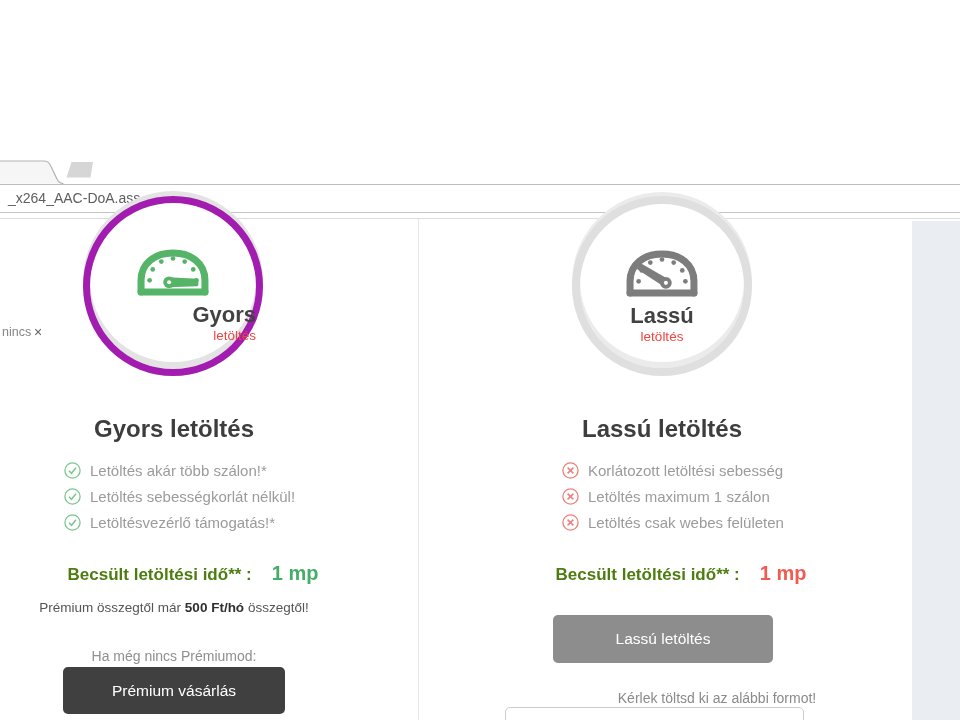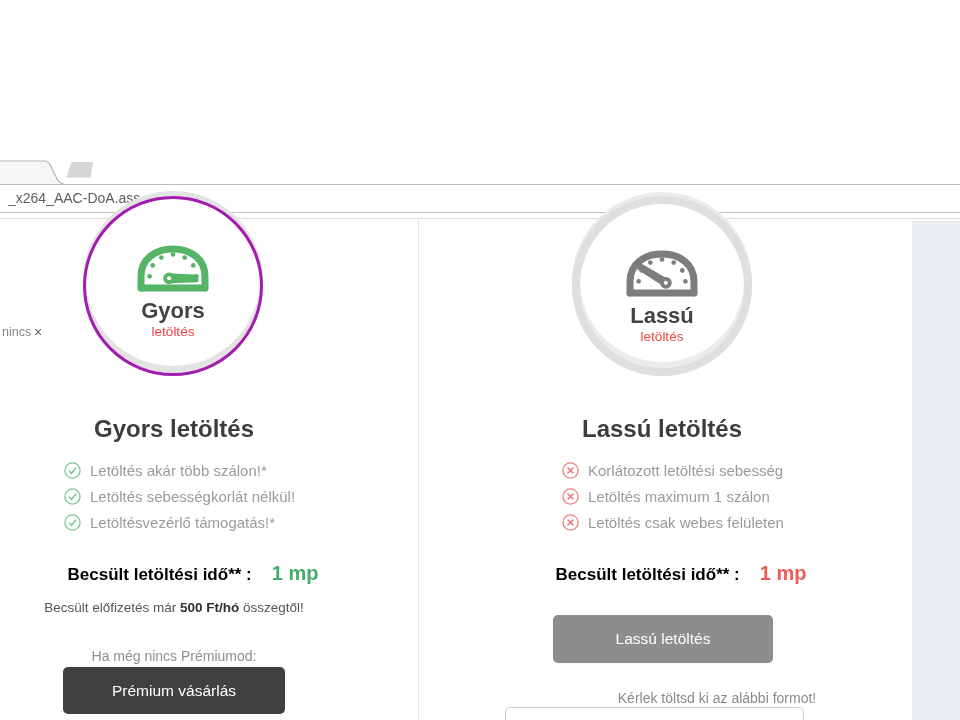--- a/index.html
+++ b/index.html
@@ -19,42 +19,42 @@
   .chrome-line2{position:absolute;left:0;top:212px;width:960px;height:1px;background:#c6c6c6;}
   .chrome-line3{position:absolute;left:0;top:218px;width:960px;height:1px;background:#dcdcdc;}
 
   
   .v-divider{position:absolute;left:418px;top:219px;width:1px;height:501px;background:#e7e7e7;}
   .page-strip{position:absolute;left:912px;top:221px;width:48px;height:499px;background:#eaedf2;}
 
   
   .ring{position:absolute;width:180px;height:180px;border-radius:50%;box-sizing:border-box;
         background:#fff;text-align:center;}
-  .ring-fast{left:83px;top:196px;border:3px solid #a21caf;
-             box-shadow:0 -5px 0 0 #e3e3e3, inset 0 -7px 0 0 #e3e3e3;}
+  .ring-fast{left:83px;top:196px;border:7px solid #a21caf;
+             box-shadow:0 -5px 0 0 #e3e3e3, inset 0 -7px 0 0 #e3e3e3;text-align:right;}
   .ring-slow{left:572px;top:196px;border:8px solid #dfdfdf;
              box-shadow:0 -4px 0 0 #ebebeb, inset 0 -6px 0 0 #ebebeb;}
   .gauge{position:absolute;left:50%;top:43px;transform:translateX(-50%);}
   .ring-title{position:absolute;left:0;width:100%;top:99px;font-size:22px;font-weight:bold;color:#424242;}
   .ring-sub{position:absolute;left:0;width:100%;top:125px;font-size:13.5px;color:#ef4444;}
 
   
   .col-heading{position:absolute;width:300px;text-align:center;font-size:24px;
                font-weight:bold;color:#3d3d3d;top:415px;}
   .hd-fast{left:24px;} .hd-slow{left:512px;}
 
   .feature-list{position:absolute;top:462px;}
   .list-fast{left:64px;} .list-slow{left:562px;}
   .feature-row{display:flex;align-items:center;height:17px;margin-bottom:9px;}
   .feature-row svg{flex:0 0 auto;margin-right:9px;}
   .feature-text{font-size:15px;color:#9b9b9b;white-space:nowrap;}
 
   .estimate{position:absolute;top:562px;width:310px;text-align:center;white-space:nowrap;}
   .est-fast{left:20px;} .est-slow{left:508px;}
-  .est-label{font-size:17px;font-weight:bold;color:#000000;margin-left:36px;}
+  .est-label{font-size:17px;font-weight:bold;color:#4d7c0f;margin-left:36px;}
   .est-value{font-size:20px;font-weight:bold;margin-left:20px;}
   .est-green{color:#44ad68;} .est-red{color:#f05c52;}
 
   .promo{position:absolute;left:4px;top:600px;width:340px;text-align:center;
          font-size:13.5px;color:#555;}
   .promo b{color:#2f2f2f;}
   .no-premium{position:absolute;left:24px;top:648px;width:300px;text-align:center;
               font-size:14px;color:#8f8f8f;}
   .btn{position:absolute;border-radius:5px;color:#fff;text-align:center;cursor:pointer;
        font-size:15.5px;}
@@ -139,21 +139,21 @@
       </svg>
       <span class="feature-text">Letöltésvezérlő támogatás!*</span>
     </div>
   </div>
 
   <div class="estimate est-fast">
     <span class="est-label">Becsült letöltési idő** :</span><span class="est-value est-green">1 mp</span>
   </div>
 
   <div class="promo">
-    <span>Becsült előfizetés már </span><b>500 Ft/hó</b><span> összegtől!</span>
+    <span>Prémium összegtől már </span><b>500 Ft/hó</b><span> összegtől!</span>
   </div>
 
   <div class="no-premium">Ha még nincs Prémiumod:</div>
 
   <div class="btn btn-premium">Prémium vásárlás</div>
 
   <div class="ring ring-slow">
     <svg class="gauge" width="78" height="53" viewBox="0 0 100 68">
       <g stroke="#7d7d7d" fill="none" stroke-width="9" stroke-linecap="round">
         <path d="M9,59 L9,44 C9,22 27,9 50,9 C73,9 91,22 91,44 L91,59"></path>

